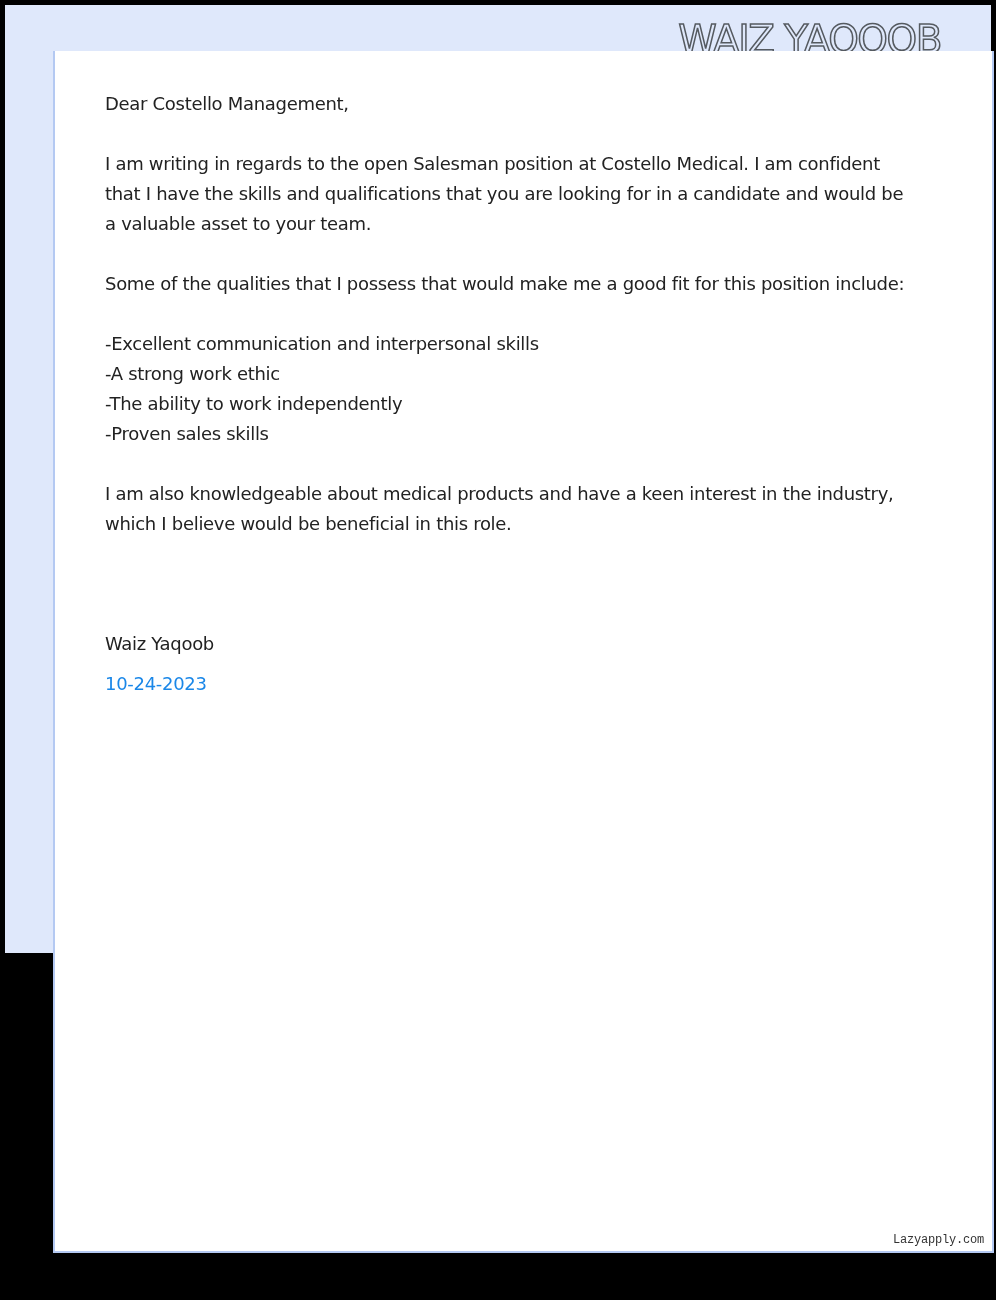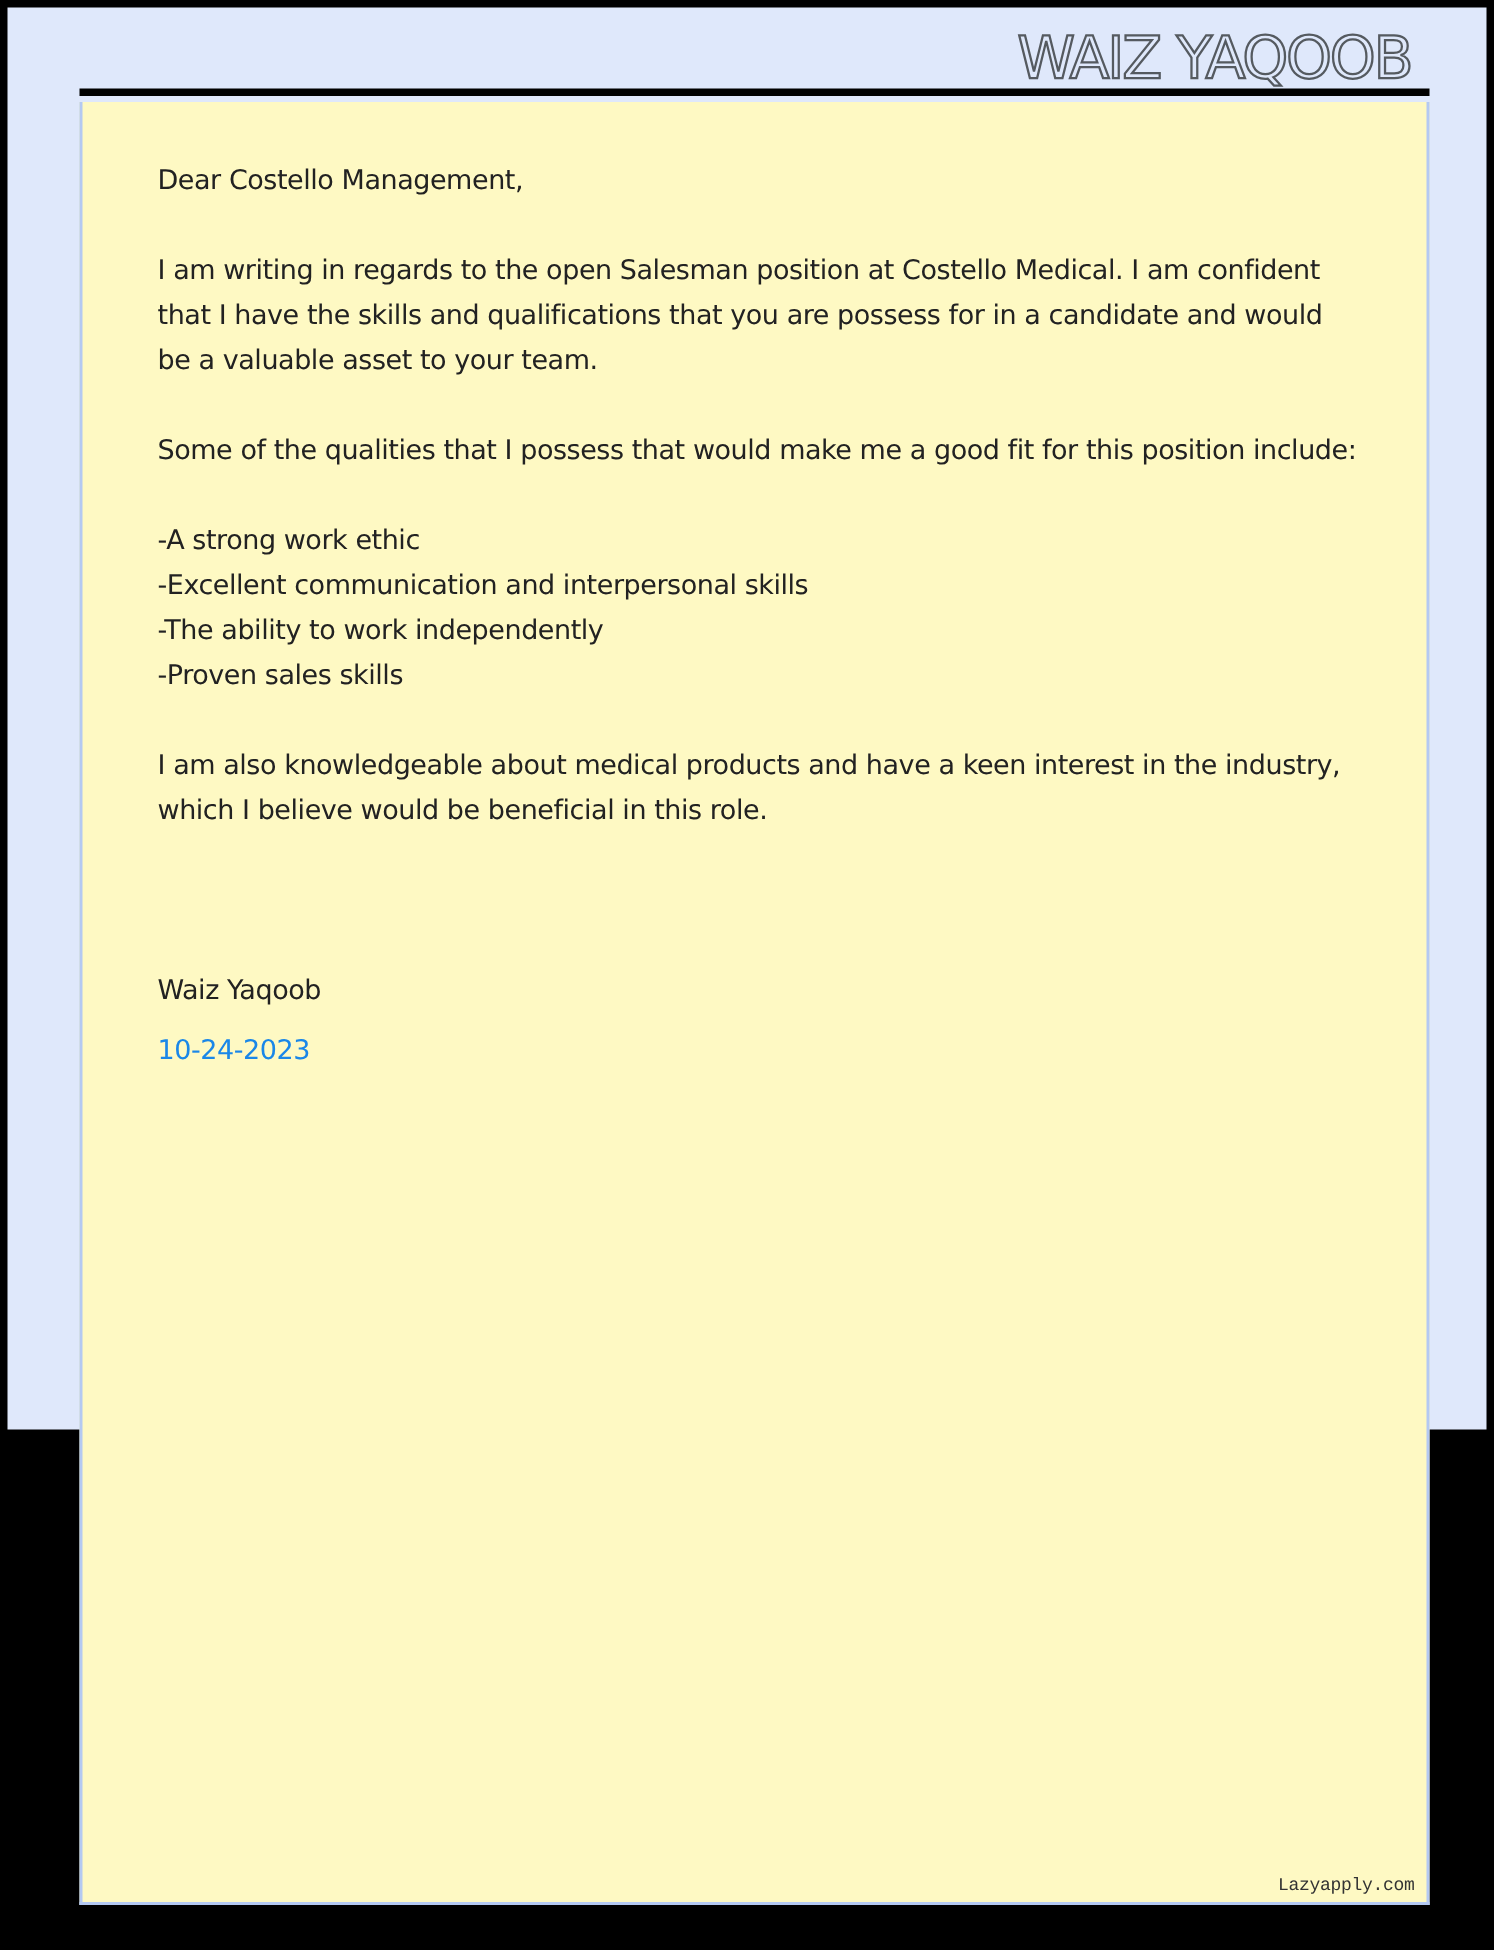--- a/index.html
+++ b/index.html
@@ -36,27 +36,28 @@
       position: absolute;
       left: 48px;
       top: 54px;
       width: 900px;
       height: 5px;
       background: #000000;
     }
     .page {
       position: absolute;
       left: 48px;
-      top: 63px;
+      top: 46px;
       width: 896px;
       height: 1200px;
-      background: #fef9c3;
+      background: #ffffff;
       border-left: 2px solid #b4c9f2;
       border-right: 2px solid #b4c9f2;
       border-bottom: 2px solid #b4c9f2;
+      padding-left: 41px;
     }
     .letter {
       position: absolute;
       left: 50px;
       top: 38px;
       width: 800px;
       font-family: "DejaVu Sans", sans-serif;
       font-size: 18px;
       line-height: 30px;
       color: #222222;
@@ -84,29 +85,29 @@
 
 <div class="frame">
   <div class="header-name">WAIZ YAQOOB</div>
   <div class="header-rule"></div>
 
   <div class="page">
     <div class="letter">
       <p>Dear Costello Management,</p>
       <div class="gap"></div>
 
-      <p>I am writing in regards to the open Salesman position at Costello Medical. I am confident that I have the skills and qualifications that you are possess for in a candidate and would be a valuable asset to your team.</p>
+      <p>I am writing in regards to the open Salesman position at Costello Medical. I am confident that I have the skills and qualifications that you are looking for in a candidate and would be a valuable asset to your team.</p>
       <div class="gap"></div>
 
       <p>Some of the qualities that I possess that would make me a good fit for this position include:</p>
       <div class="gap"></div>
 
       <div>
+        <p>-Excellent communication and interpersonal skills</p>
         <p>-A strong work ethic</p>
-        <p>-Excellent communication and interpersonal skills</p>
         <p>-The ability to work independently</p>
         <p>-Proven sales skills</p>
       </div>
       <div class="gap"></div>
 
       <p>I am also knowledgeable about medical products and have a keen interest in the industry, which I believe would be beneficial in this role.</p>
       <div class="gap"></div>
 
       <div class="gap"></div>
 

